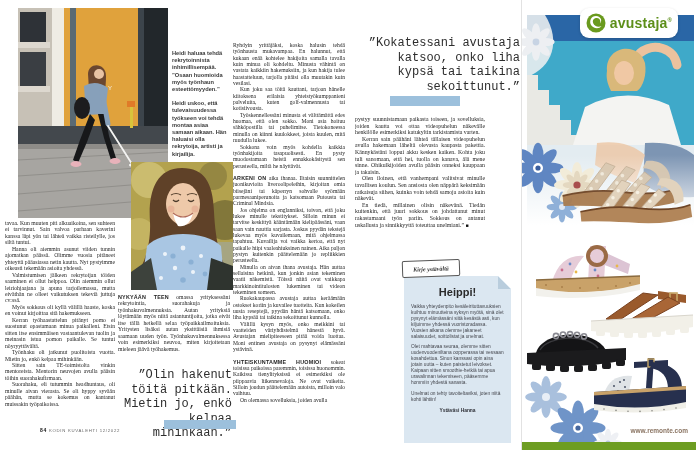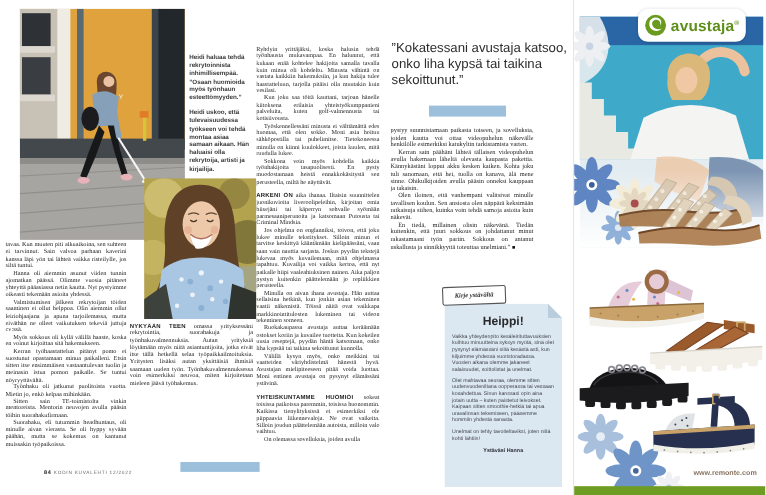--- a/index.html
+++ b/index.html
@@ -7,21 +7,21 @@
           font-family:"Liberation Serif",serif;color:#222;}
   .abs{position:absolute;}
   
   .bodycol{font-size:5.7px;line-height:6.45px;text-align:justify;color:#1f1f1f;overflow:hidden;}
   .bodycol p{margin:0;text-indent:7px;}
   .bodycol p.noindent{text-indent:0;}
   .bodycol p.leadpara{text-indent:0;margin-top:6px;}
   .leadin{font-family:"Liberation Sans",sans-serif;font-weight:700;font-size:5.4px;letter-spacing:.2px;}
   .caption{font-family:"Liberation Sans",sans-serif;font-weight:700;font-size:5.7px;line-height:7.2px;color:#3a3a3a;}
   .caption p{margin:0 0 7px 0;}
-  .pullquote{font-family:Liberation Sans, sans-serif;font-size:12px;line-height:14.5px;color:#2d2d2d;text-align:left;}
+  .pullquote{font-family:Liberation Mono, monospace;font-size:12px;line-height:14.5px;color:#2d2d2d;text-align:right;}
   .quotebar{background:#9cc0dc;height:9px;}
   .footer{font-family:"Liberation Sans",sans-serif;font-size:4.3px;letter-spacing:.7px;color:#666;}
   .footer b{color:#111;font-size:5px;}
   .endmark{font-size:5px;color:#111;}
   
   .letterbox{background:#dbe7f1;
     clip-path:polygon(0 0, calc(100% - 13px) 0, 100% 13px, 100% 100%, 0 100%);}
   .letterfold{width:13px;height:13px;background:#b9cddd;
     clip-path:polygon(0 0,100% 100%,0 100%);}
   .lettertab{background:#fff;border:1px solid #555;border-radius:2px;
@@ -139,20 +139,21 @@
     <b>84</b>
     <span>KODIN KUVALEHTI 12/2022</span>
   </div>
 
   <div class="abs bodycol" style="left:118px;top:294px;width:112px;height:68px;">
     <p class="noindent">
       <span class="leadin">NYKYÄÄN TEEN</span>
       <span>omassa yrityksessäni rekrytointia, suorahakuja ja työnhakuvalmennuksia. Autan yrityksiä löytämään myös niitä asiantuntijoita, jotka eivät itse tällä hetkellä selaa työpaikkailmoituksia. Yritysten lisäksi autan yksittäisiä ihmisiä saamaan uuden työn. Työnhakuvalmennuksessa voin esimerkiksi neuvoa, miten kirjoitetaan mieleen jäävä työhakemus.</span>
     </p>
   </div>
+  <div class="abs pullquote" style="left:116px;top:368px;width:116px;">”Olin hakenut töitä pitkään. Mietin jo, enkö kelpaa mihinkään.”</div>
   <div class="abs quotebar" style="left:164px;top:420px;width:72px;"></div>
 
   <div class="abs bodycol" style="left:233px;top:42px;width:112px;height:390px;font-size:5.6px;line-height:6.35px;">
     <p class="noindent">Ryhdyin yrittäjäksi, koska halusin tehdä työnhausta mukavampaa. En halunnut, että kukaan enää kohtelee hakijoita samalla tavalla kuin minua oli kohdeltu. Minusta vähintä on vastata kaikkiin hakemuksiin, ja kun hakija tulee haastatteluun, tarjolla pitäisi olla muutakin kuin vesilasi.</p>
     <p>Kun joku saa töitä kauttani, tarjoan hänelle kiitoksena erilaisia yhteistyökumppanieni palveluita, kuten golf-valmennusta tai kotisiivousta.</p>
     <p>Työskennellessäni minusta ei välttämättä edes huomaa, että olen sokko. Moni asia hoituu sähköpostilla tai puhelimitse. Tietokoneessa minulla on kiinni kuulokkeet, joista kuulen, mitä ruudulla lukee.</p>
     <p>Sokkona voin myös kohdella kaikkia työnhakijoita tasapuolisesti. En pysty muodostamaan heistä ennakkokäsitystä sen perusteella, miltä he näyttävät.</p>
     <p class="leadpara">
       <span class="leadin">ARKENI ON</span>
       <span>aika ihanaa. Iltaisin suunnittelen juonikuvioita liveroolipeleihin, kirjoitan omia biisejäni tai käperryn sohvalle syömään parmesaaniperunoita ja katsomaan Putousta tai Criminal Mindsia.</span>

